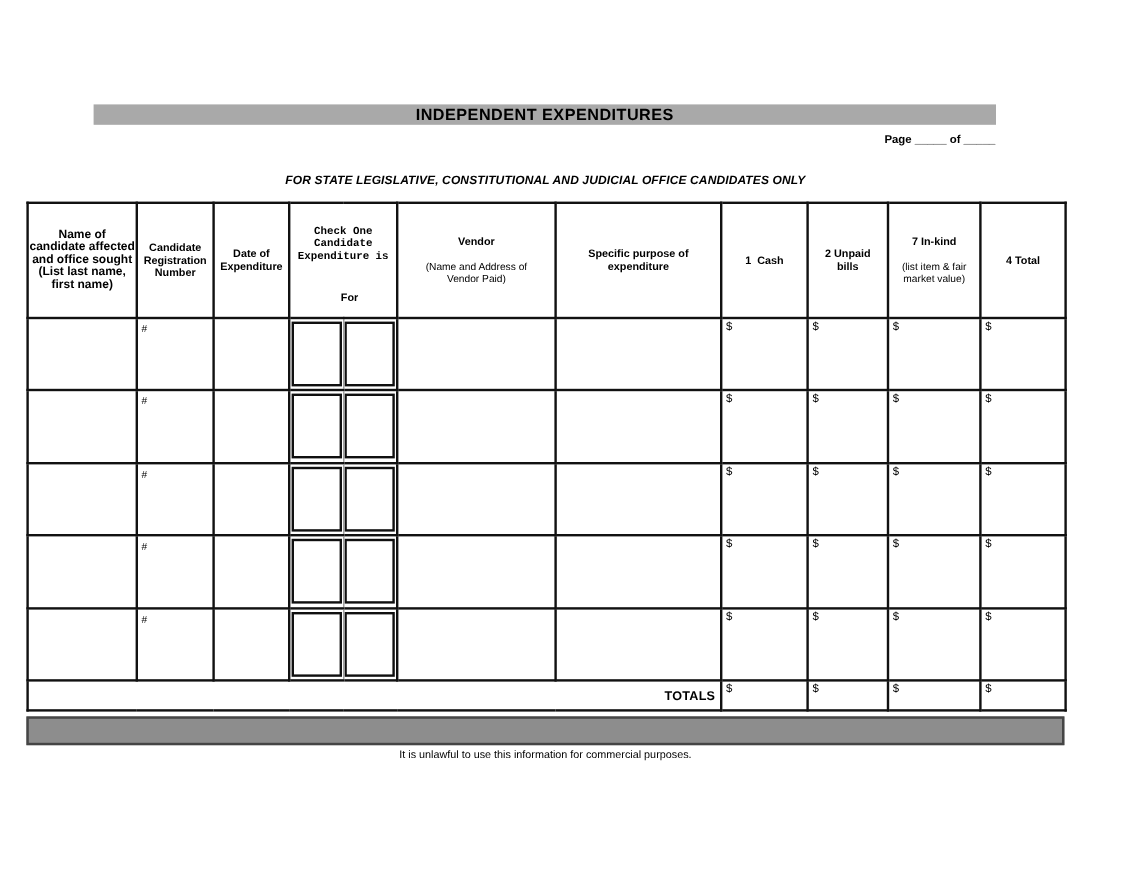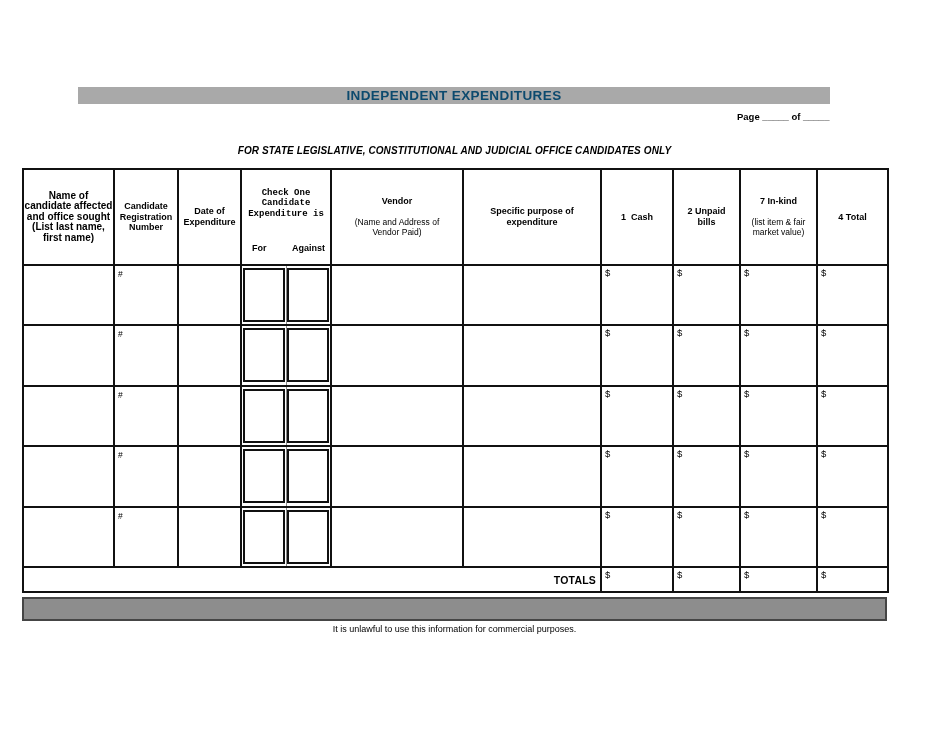--- a/index.html
+++ b/index.html
@@ -7,21 +7,21 @@
     position:relative; width:950px; height:733px; background:#ffffff;
     font-family:"Liberation Sans", sans-serif; color:#000;
   }
 
   
   .title-bar {
     position:absolute; left:78px; top:87px; width:752px; height:17px;
     background:#a9a9a9; display:flex; align-items:center; justify-content:center;
   }
   .title-bar .title-text {
-    color:#0c4a6e; font-weight:bold; font-size:13.5px; letter-spacing:0.4px; line-height:17px;
+    color:#000000; font-weight:bold; font-size:13.5px; letter-spacing:0.4px; line-height:17px;
   }
   .photocopy-note {
     position:absolute; left:78px; top:111px; width:752px; text-align:center;
     font-weight:bold; font-size:9.5px;
   }
   .page-of {
     position:absolute; left:737px; top:111px; font-weight:bold; font-size:9.5px; white-space:nowrap;
   }
   .audience-note {
     position:absolute; left:22px; top:145px; width:865px; text-align:center;
@@ -42,21 +42,21 @@
   }
   tr.header-row { height:72px; }
   th.name-col { font-size:10px; }
   .sub-text { font-weight:normal; font-size:8.5px; line-height:10px; white-space:pre-line; }
   th.check-col { vertical-align:top; }
   .check-top { margin-top:7px; white-space:pre-line;font-family:Liberation Mono, monospace; }
   .check-labels {
     display:flex; justify-content:space-between; margin-top:13px;
     padding-left:10px; padding-right:5px;
   }
-  .check-labels span { font-size:9px; font-weight:bold; }
+  .check-labels span { font-size:9px; font-weight:bold;margin-left:32px; }
 
   tr.data-row { height:60.5px; }
   .form-table td { vertical-align:top; font-size:9.5px; }
   td.registration-cell { padding:3px 0 0 3px; font-size:8.5px; }
   td.money-cell { padding:1px 0 0 3px; }
   td.for-cell  { border-right:1px solid #8a8a8a; }
   td.against-cell { border-left:1px solid #8a8a8a; }
   .checkbox {
     width:38px; height:50px; border:2px solid #101010;
     margin:2px auto 0 auto; background:#ffffff;

